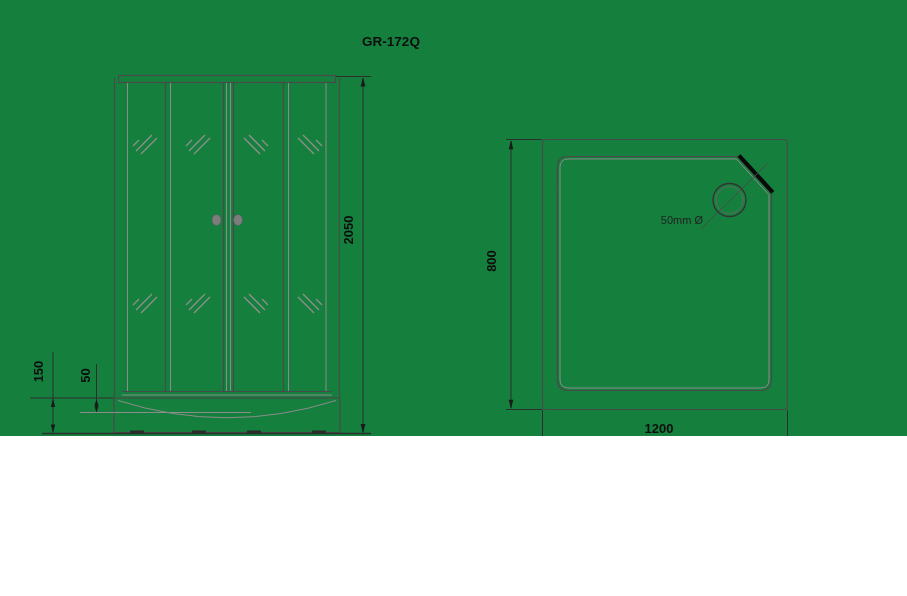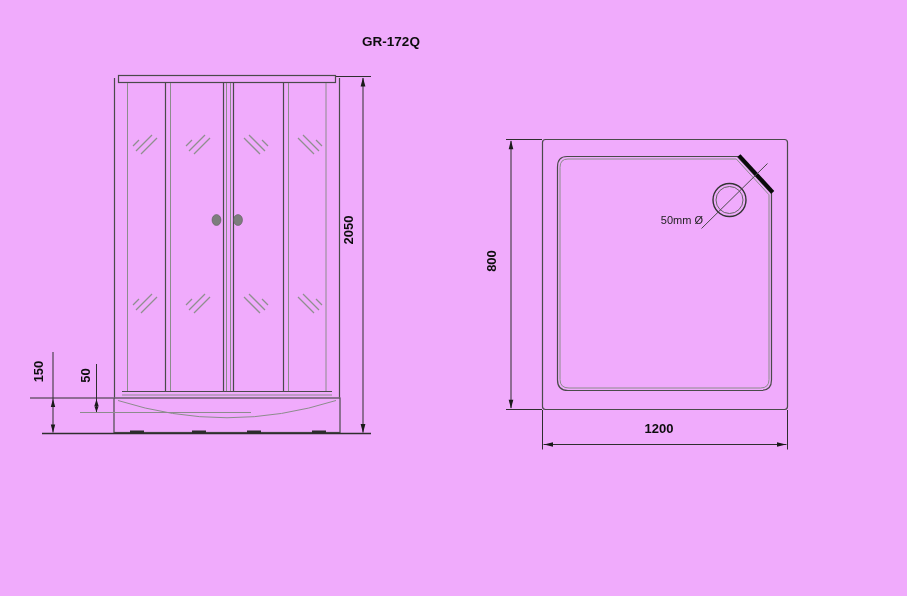--- a/index.html
+++ b/index.html
@@ -1,19 +1,19 @@
 <!DOCTYPE html>
 <html><head>
 <meta charset="utf-8">
 <style>
   html,body{margin:0;padding:0;background:#ffffff;}
   #canvas{
     position:relative;
-    width:907px;height:596px;
-    background:#f0abfc;
+    width:907px;height:436px;
+    background:#15803d;
     font-family:"Liberation Sans",sans-serif;
     overflow:hidden;
     text-align:center;
   }
   svg{position:absolute;left:0;top:0;}
   .ln      {stroke:#4a4a4a;stroke-width:1.2;fill:none;}
   .lnThin  {stroke:#8c8c8c;stroke-width:1;fill:none;}
   .dimln   {stroke:#2e2e2e;stroke-width:1;fill:none;}
   .thick   {stroke:#0a0a0a;stroke-width:4;fill:none;}
   .arrow   {fill:#1a1a1a;stroke:none;}

